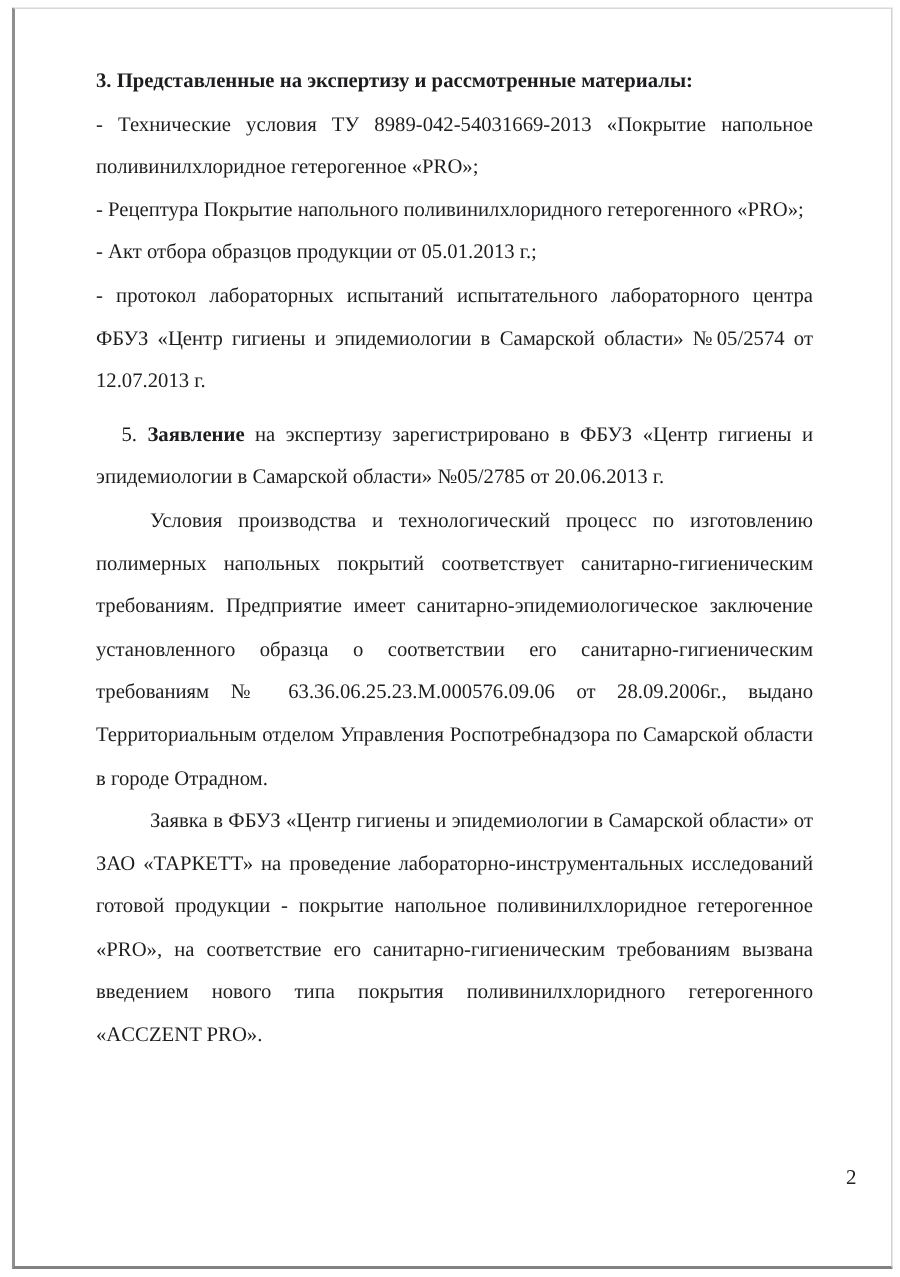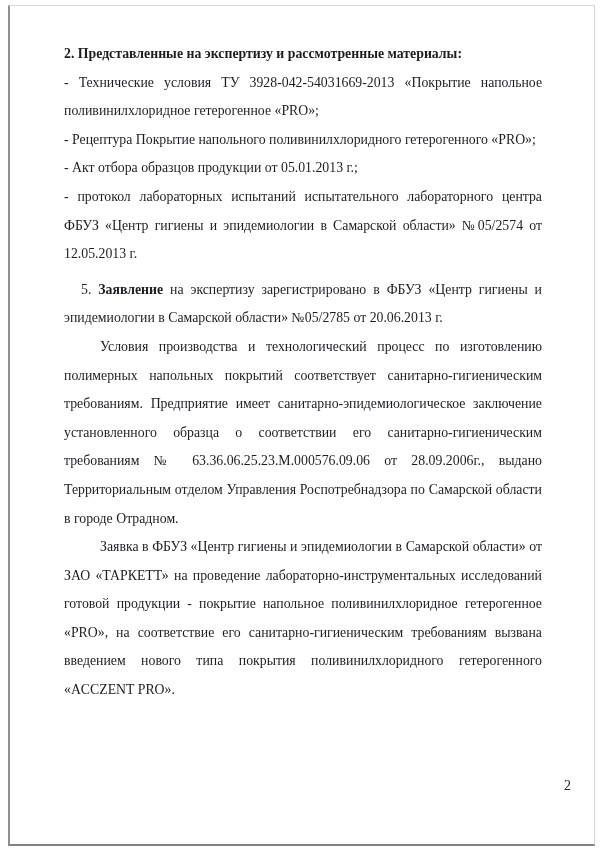--- a/index.html
+++ b/index.html
@@ -44,30 +44,30 @@
     color: #222222;
   }
 </style>
 </head>
 <body>
 
 <div class="scan-frame"></div>
 
 <div class="content">
 
-  <p class="b">2. Представленные на экспертизу и рассмотренные материалы:</p>
+  <p class="b">3. Представленные на экспертизу и рассмотренные материалы:</p>
 
-  <p>- Технические условия ТУ 3928-042-54031669-2013 «Покрытие напольное поливинилхлоридное гетерогенное «PRO»;</p>
+  <p>- Технические условия ТУ 8989-042-54031669-2013 «Покрытие напольное поливинилхлоридное гетерогенное «PRO»;</p>
 
   <p>- Рецептура Покрытие напольного поливинилхлоридного гетерогенного «PRO»;</p>
 
   <p>- Акт отбора образцов продукции от 05.01.2013 г.;</p>
 
 
-  <p>- протокол лабораторных испытаний испытательного лабораторного центра ФБУЗ «Центр гигиены и эпидемиологии в Самарской области» №05/2574 от 12.05.2013 г.</p>
+  <p>- протокол лабораторных испытаний испытательного лабораторного центра ФБУЗ «Центр гигиены и эпидемиологии в Самарской области» №05/2574 от 12.07.2013 г.</p>
 
   <p class="ind-sm gap"><span>5. </span><span class="b">Заявление</span><span> на экспертизу зарегистрировано в ФБУЗ «Центр гигиены и эпидемиологии в Самарской области» №05/2785 от 20.06.2013 г.</span></p>
 
 
 
   <p class="ind">Условия производства и технологический процесс по изготовлению полимерных напольных покрытий соответствует санитарно-гигиеническим требованиям. Предприятие имеет санитарно-эпидемиологическое заключение установленного образца о соответствии его санитарно-гигиеническим требованиям № 63.36.06.25.23.М.000576.09.06 от 28.09.2006г., выдано Территориальным отделом Управления Роспотребнадзора по Самарской области в городе Отрадном.</p>
 
   <p class="ind">Заявка в ФБУЗ «Центр гигиены и эпидемиологии в Самарской области» от ЗАО «ТАРКЕТТ» на проведение лабораторно-инструментальных исследований готовой продукции - покрытие напольное поливинилхлоридное гетерогенное «PRO», на соответствие его санитарно-гигиеническим требованиям вызвана введением нового типа покрытия поливинилхлоридного гетерогенного «ACCZENT PRO».</p>
 
 </div>

